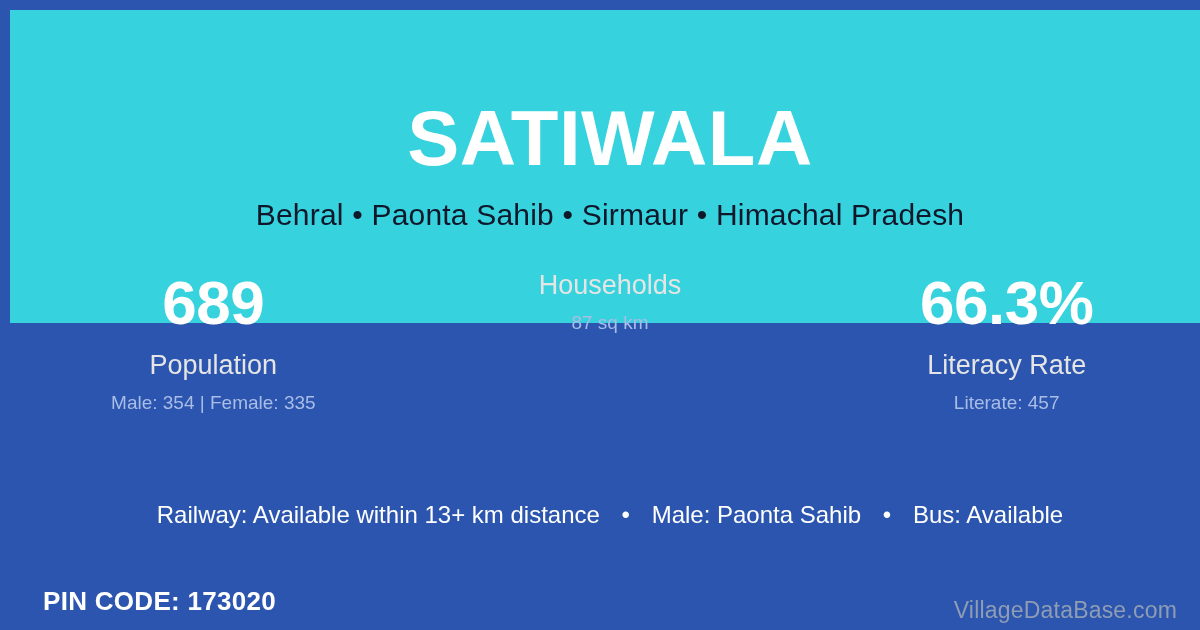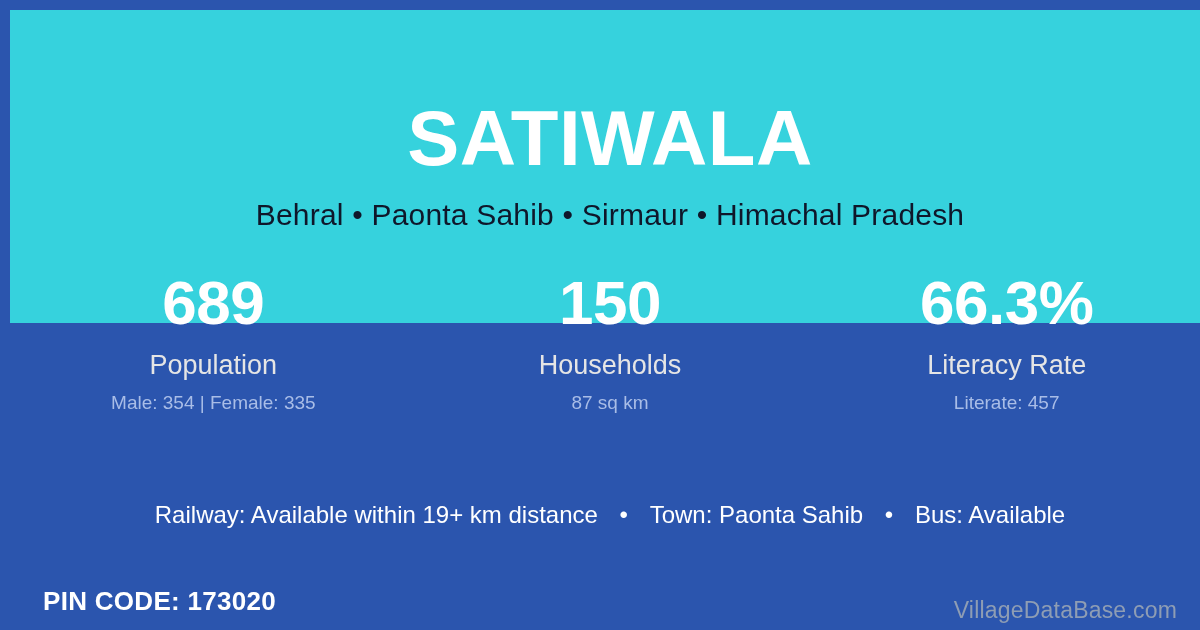--- a/index.html
+++ b/index.html
@@ -158,37 +158,36 @@
 
   <div class="stats-row">
 
     <div class="stat">
       <div class="stat-value">689</div>
       <div class="stat-label">Population</div>
       <div class="stat-detail">Male: 354 | Female: 335</div>
     </div>
 
     <div class="stat">
-      <div class="stat-value">150</div>
       <div class="stat-label">Households</div>
       <div class="stat-detail">87 sq km</div>
     </div>
 
     <div class="stat">
       <div class="stat-value">66.3%</div>
       <div class="stat-label">Literacy Rate</div>
       <div class="stat-detail">Literate: 457</div>
     </div>
 
   </div>
 
   <div class="amenities">
-    <span>Railway: Available within 19+ km distance</span>
+    <span>Railway: Available within 13+ km distance</span>
     <span class="sep">•</span>
-    <span>Town: Paonta Sahib</span>
+    <span>Male: Paonta Sahib</span>
     <span class="sep">•</span>
     <span>Bus: Available</span>
   </div>
 
   <div class="pin-code">PIN CODE: 173020</div>
 
   <div class="brand">VillageDataBase.com</div>
 
 </div>
 

